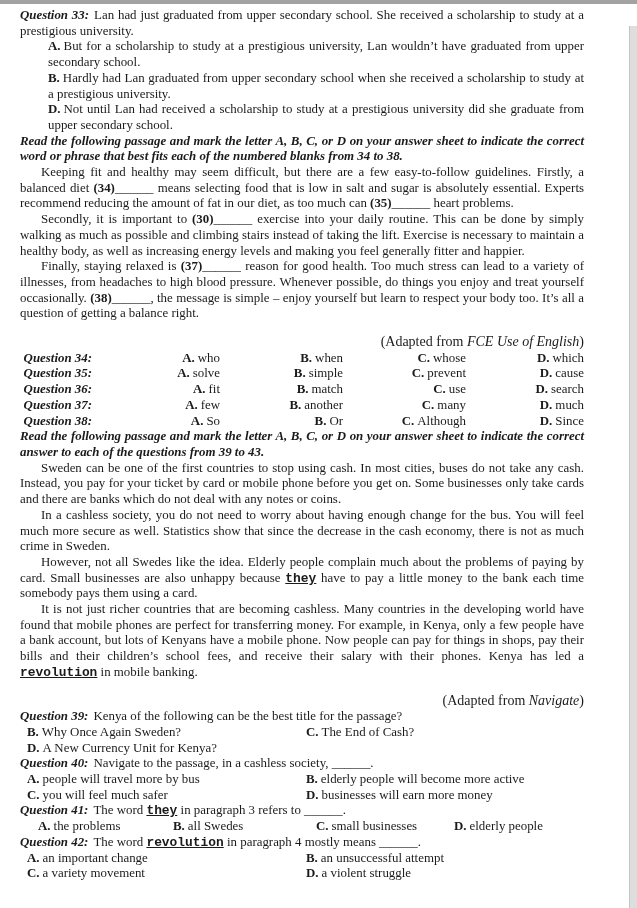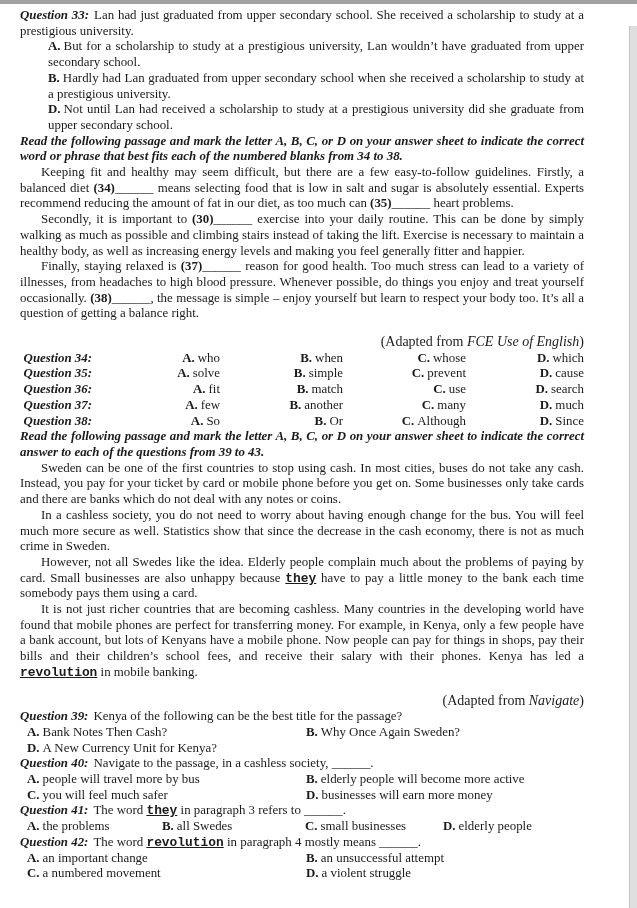--- a/index.html
+++ b/index.html
@@ -19,21 +19,21 @@
   .i { font-style:italic; }
   .u { text-decoration:underline;font-family:Liberation Mono, monospace; }
   .qlabel { margin-right:5px;font-style:italic; }
   .letter { margin-right:3px; }
   .opt-full { margin-left:28px; }
   .instruction { font-weight:bold; font-style:italic; }
   .para { text-indent:21px; }
   .credit { text-align:right; font-size:14px; margin:12px 0 1px 0; }
   .cloze-row { display:grid; grid-template-columns:77px 123px 123px 123px 1fr; text-align:right; }
   .opts-2col { margin-left:7px; display:grid; grid-template-columns:279px 1fr; text-align:left; }
-  .opts-4col { margin-left:7px; display:grid; grid-template-columns:135px 143px 138px 1fr; text-align:left; }
+  .opts-4col { margin-left:18px; display:grid; grid-template-columns:135px 143px 138px 1fr; text-align:left; }
   .cell { white-space:nowrap; overflow:visible; }
 </style>
 </head>
 <body>
 
 <div class="scan-top"></div>
 <div class="scan-right"></div>
 
 <div class="page">
 
@@ -97,22 +97,22 @@
     <p class="para"><span>Sweden can be one of the first countries to stop using cash. In most cities, buses do not take any cash. Instead, you pay for your ticket by card or mobile phone before you get on. Some businesses only take cards and there are banks which do not deal with any notes or coins.</span></p>
     <p class="para"><span>In a cashless society, you do not need to worry about having enough change for the bus. You will feel much more secure as well. Statistics show that since the decrease in the cash economy, there is not as much crime in Sweden.</span></p>
     <p class="para"><span>However, not all Swedes like the idea. Elderly people complain much about the problems of paying by card. Small businesses are also unhappy because </span><span class="b u">they</span><span> have to pay a little money to the bank each time somebody pays them using a card.</span></p>
     <p class="para"><span>It is not just richer countries that are becoming cashless. Many countries in the developing world have found that mobile phones are perfect for transferring money. For example, in Kenya, only a few people have a bank account, but lots of Kenyans have a mobile phone. Now people can pay for things in shops, pay their bills and their children’s school fees, and receive their salary with their phones. Kenya has led a </span><span class="b u">revolution</span><span> in mobile banking.</span></p>
     <p class="credit"><span>(Adapted from </span><span class="i">Navigate</span><span>)</span></p>
   </div>
 
   <div>
     <p class="stem"><span class="qlabel">Question 39:</span><span><span>Kenya of the following can be the best title for the passage?</span></span></p>
     <div class="opts-2col">
-      <span class="cell"><span class="letter">A.</span><span>Bank Notes Then Cash?</span></span>
       <span class="cell"><span class="letter">B.</span><span>Why Once Again Sweden?</span></span>
+      <span class="cell"><span class="letter">C.</span><span>The End of Cash?</span></span>
       <span class="cell"><span class="letter">D.</span><span>A New Currency Unit for Kenya?</span></span>
     </div>
   </div>
 
   <div>
     <p class="stem"><span class="qlabel">Question 40:</span><span><span>Navigate to the passage, in a cashless society, ______.</span></span></p>
     <div class="opts-2col">
       <span class="cell"><span class="letter">A.</span><span>people will travel more by bus</span></span>
       <span class="cell"><span class="letter">B.</span><span>elderly people will become more active</span></span>
       <span class="cell"><span class="letter">C.</span><span>you will feel much safer</span></span>
@@ -128,18 +128,18 @@
       <span class="cell"><span class="letter">C.</span><span>small businesses</span></span>
       <span class="cell"><span class="letter">D.</span><span>elderly people</span></span>
     </div>
   </div>
 
   <div>
     <p class="stem"><span class="qlabel">Question 42:</span><span><span>The word </span><span class="b u">revolution</span><span> in paragraph 4 mostly means ______.</span></span></p>
     <div class="opts-2col">
       <span class="cell"><span class="letter">A.</span><span>an important change</span></span>
       <span class="cell"><span class="letter">B.</span><span>an unsuccessful attempt</span></span>
-      <span class="cell"><span class="letter">C.</span><span>a numbered movement</span></span>
+      <span class="cell"><span class="letter">C.</span><span>a variety movement</span></span>
       <span class="cell"><span class="letter">D.</span><span>a violent struggle</span></span>
     </div>
   </div>
 
 </div>
 
 </body></html>

